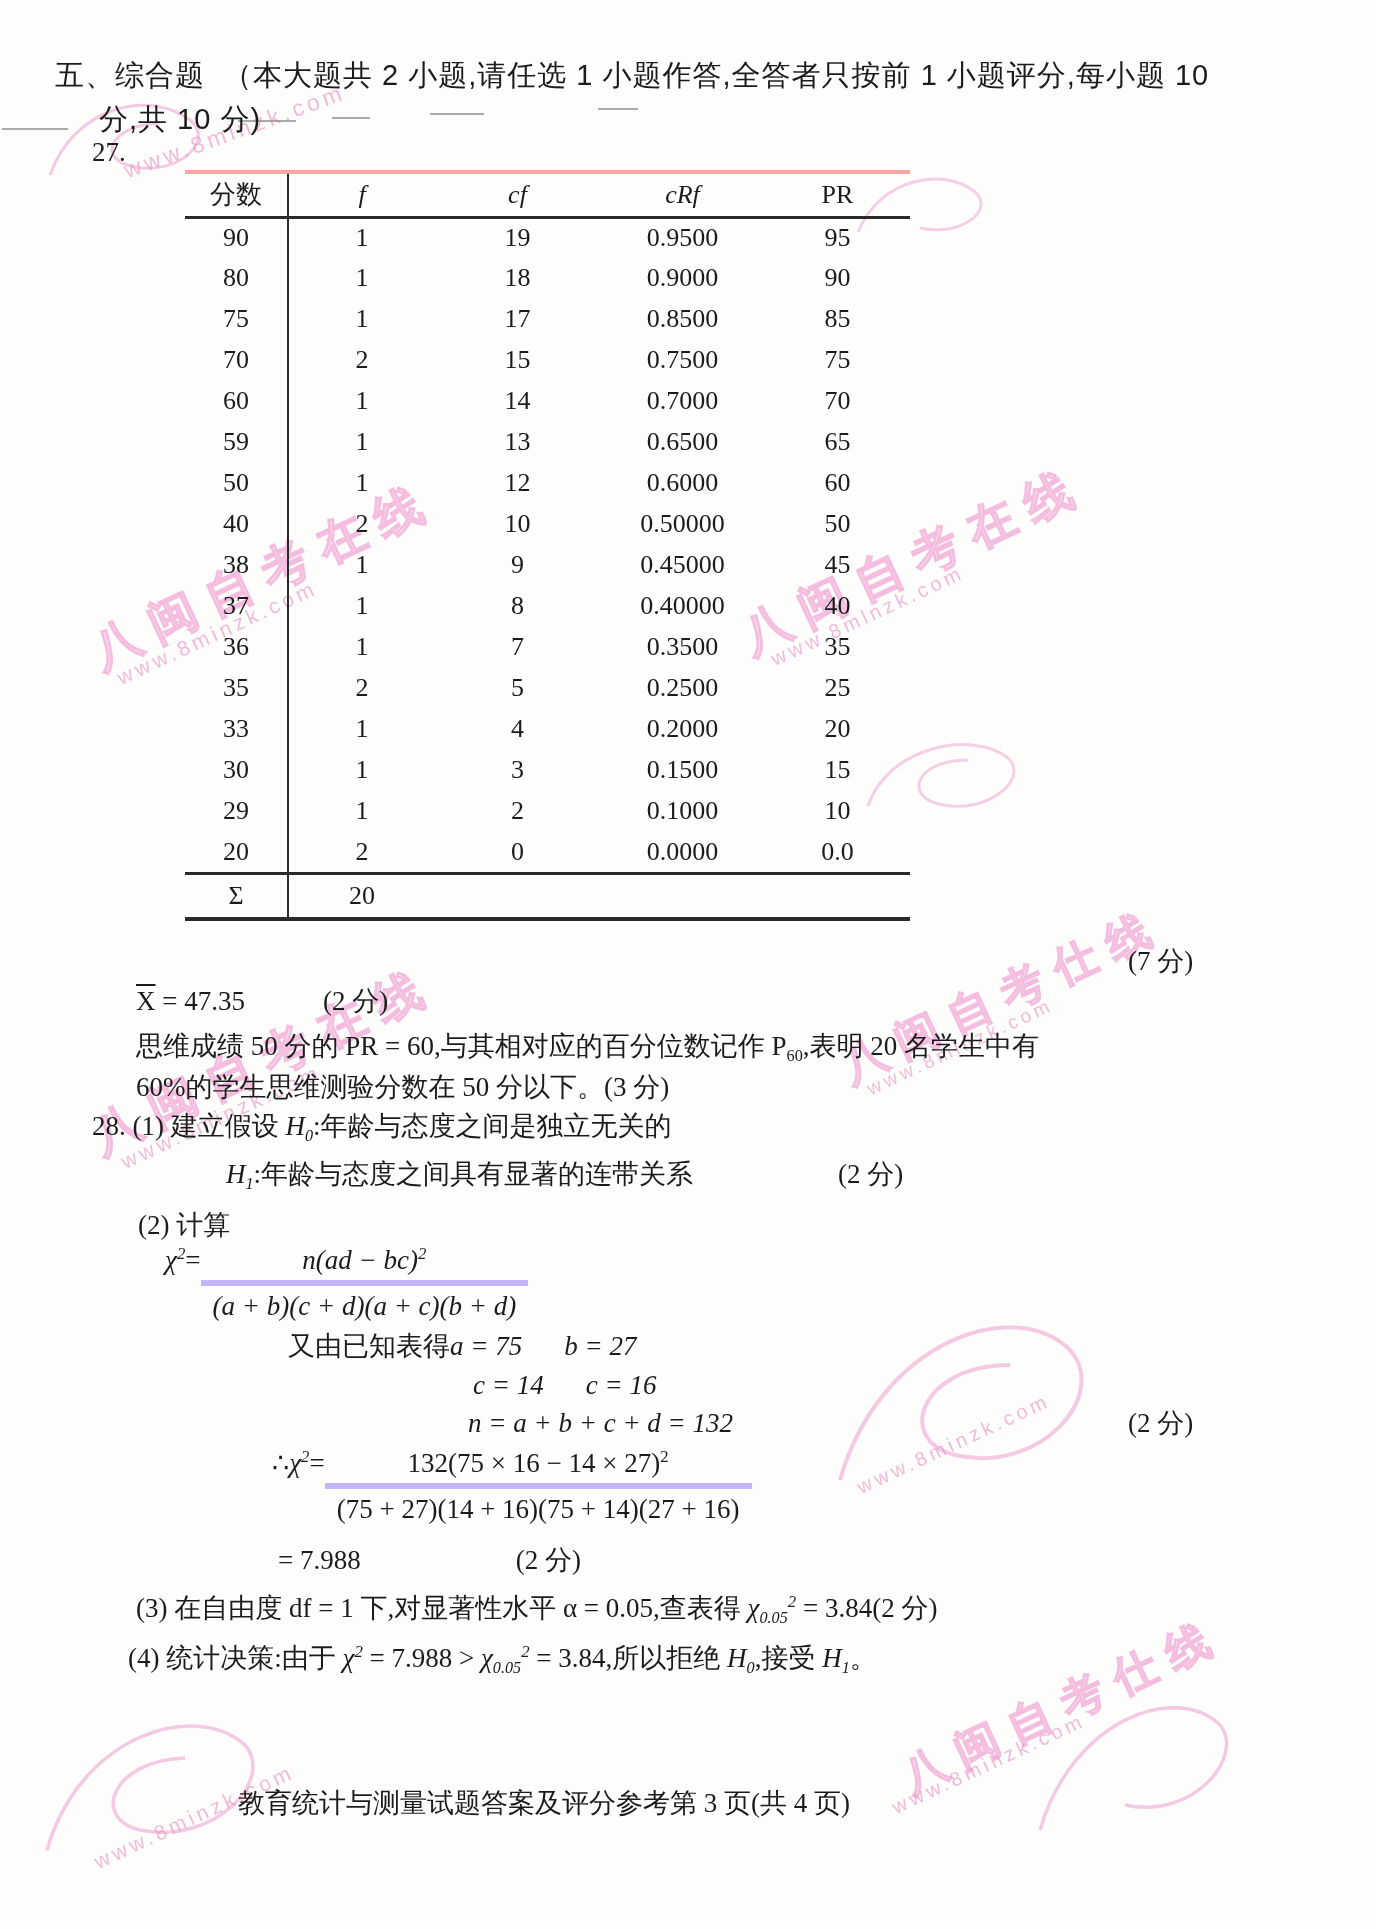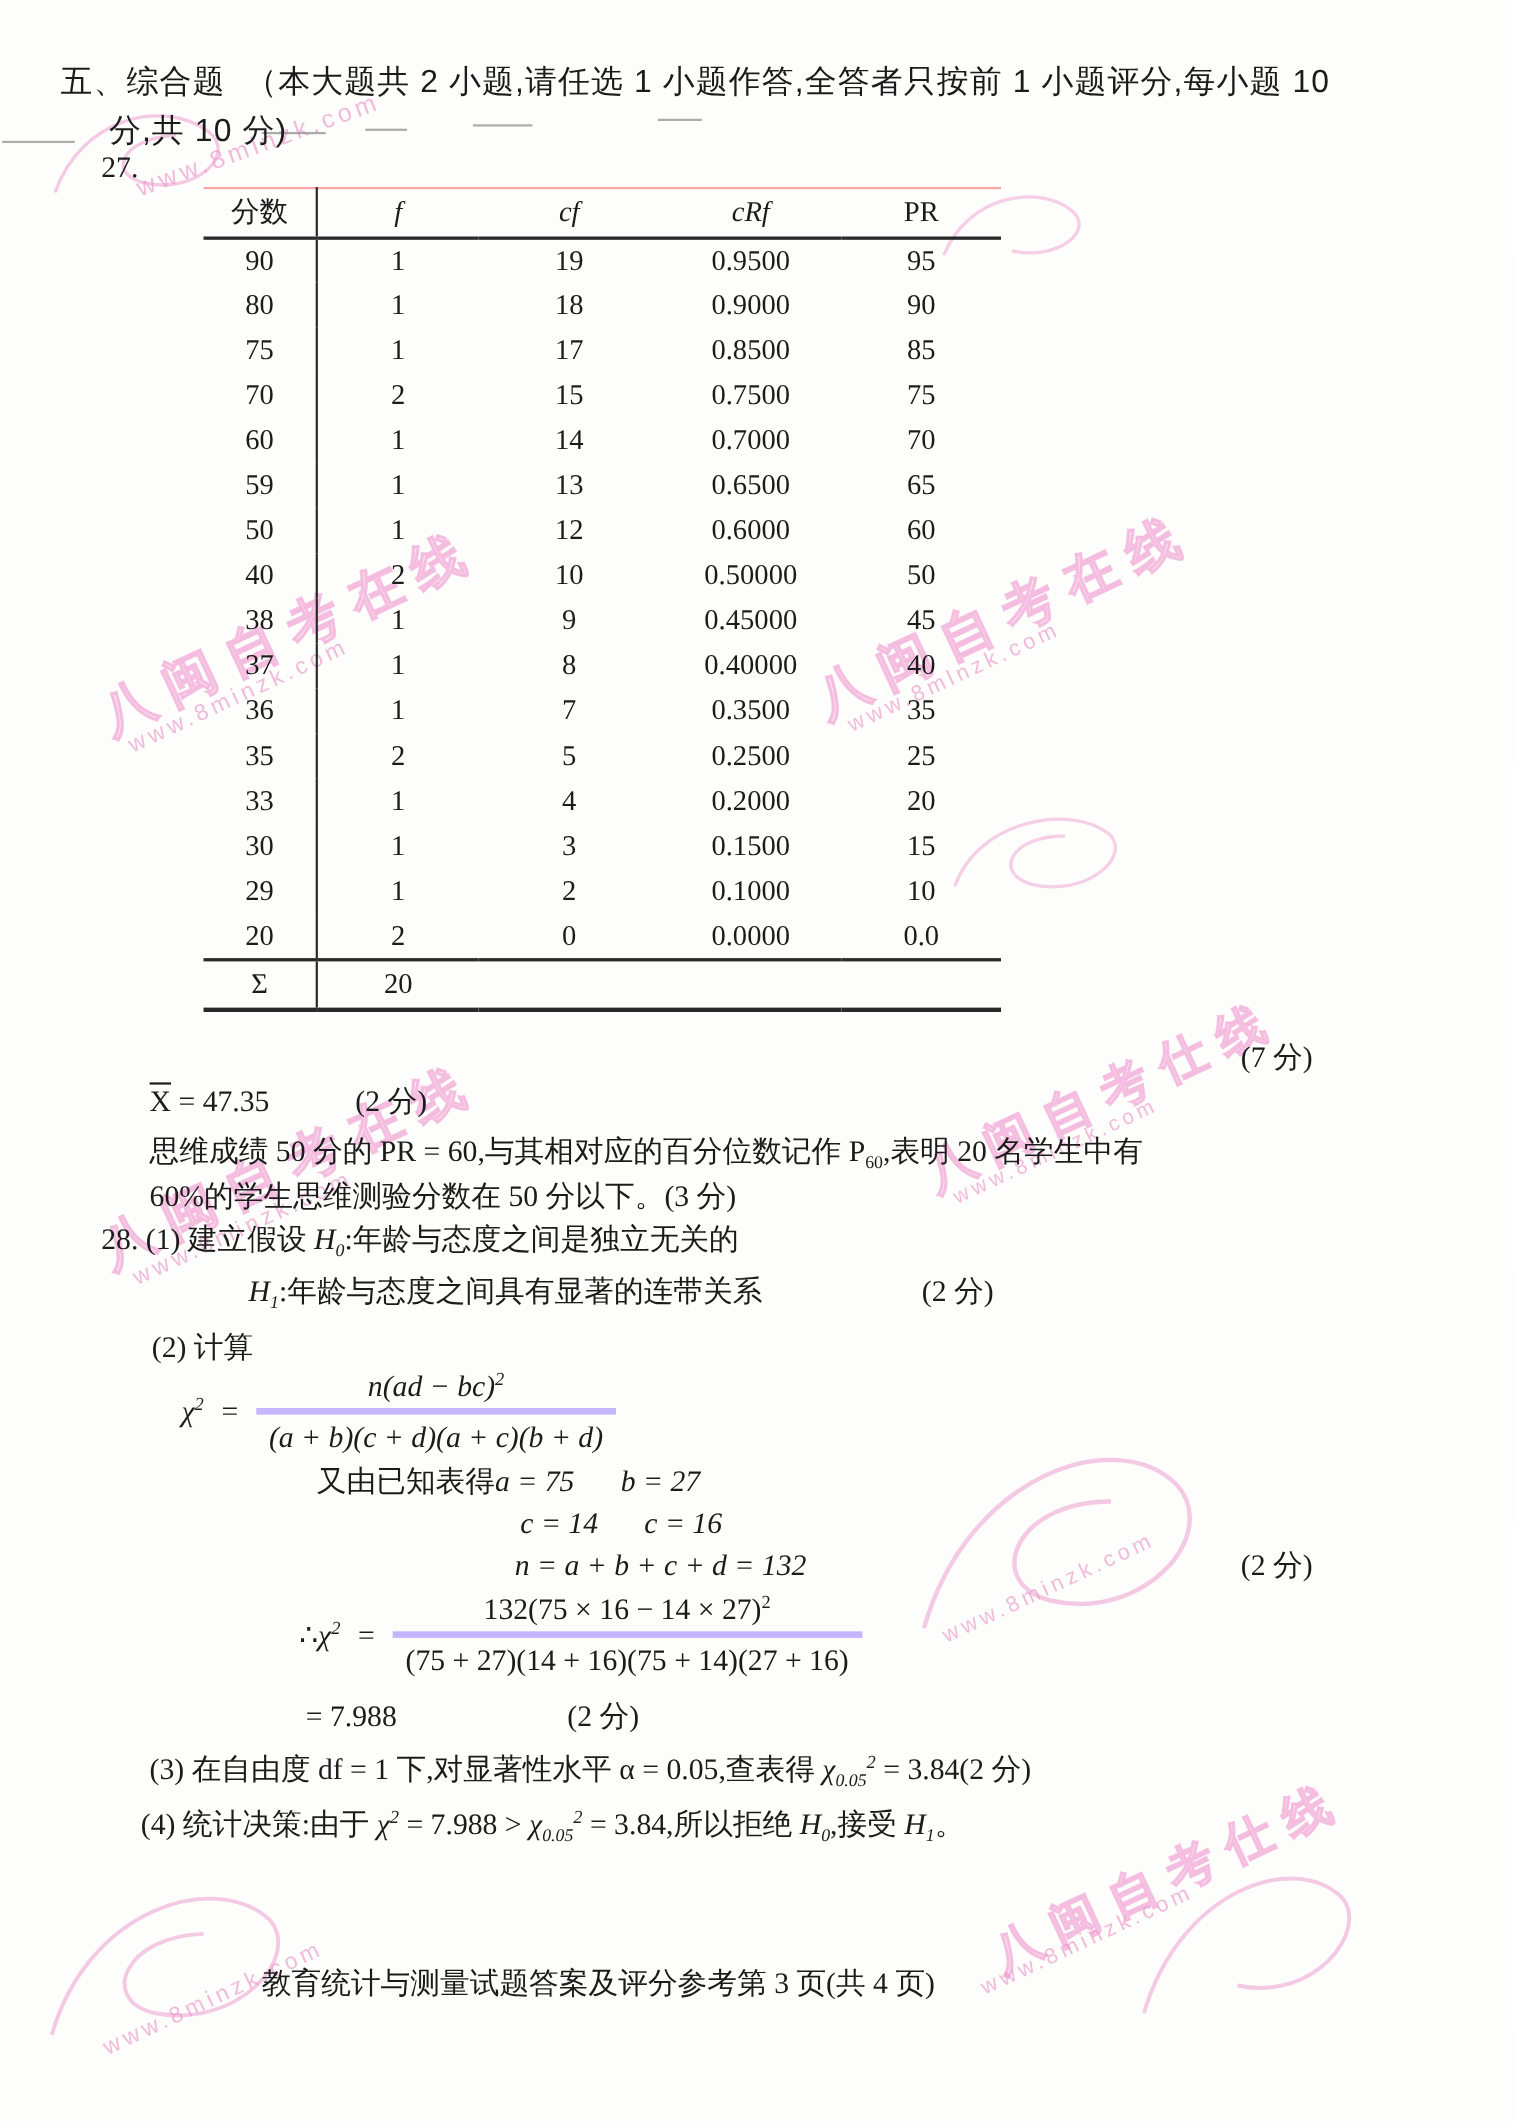--- a/index.html
+++ b/index.html
@@ -15,30 +15,30 @@
   .body-text { font-size:27px; }
   .small-gap { margin-left:18px; }
   .math { font-style:italic; }
   sup { font-size:0.62em; }
   sub { font-size:0.6em; }
   .overline { text-decoration:overline; }
 
   
   .score-table { border-collapse:collapse; font-size:26px; text-align:center; }
   .score-table th, .score-table td { font-weight:normal; text-align:center; padding:0 6px; }
-  .score-table thead th { height:45px; border-top:2px solid #fca5a5; border-bottom:3px solid #2a2a2a; }
+  .score-table thead th { height:45px; border-top:4px solid #fca5a5; border-bottom:3px solid #2a2a2a; }
   .score-table thead th:nth-child(2),
   .score-table thead th:nth-child(3),
   .score-table thead th:nth-child(4) { font-style:italic; }
   .score-table tbody td { height:41px; }
   .score-table tfoot td { height:46px; border-top:3px solid #2a2a2a; border-bottom:4px solid #2a2a2a; }
   .score-table th:first-child, .score-table td:first-child { border-right:2.5px solid #2a2a2a; }
 
   
-  .formula { display:flex; align-items:center; gap:16px; font-size:27px; }
+  .formula { display:flex; font-size:27px; }
   .frac { display:inline-flex; flex-direction:column; text-align:center; }
   .frac .num { padding:0 12px 2px; }
   .frac .den { border-top:6px solid #c4b5fd; padding:4px 12px 0; }
 
   
   .wm { position:absolute; transform-origin:left center; pointer-events:none; line-height:1; }
   .wm.cjk { color:rgba(247,196,226,0.38); letter-spacing:14px; font-weight:bold;
             -webkit-text-stroke:1.4px rgba(238,152,205,0.55); }
   .wm.url { color:rgba(233,142,197,0.6); letter-spacing:4px;
             font-family:"Liberation Sans","DejaVu Sans",sans-serif; }

